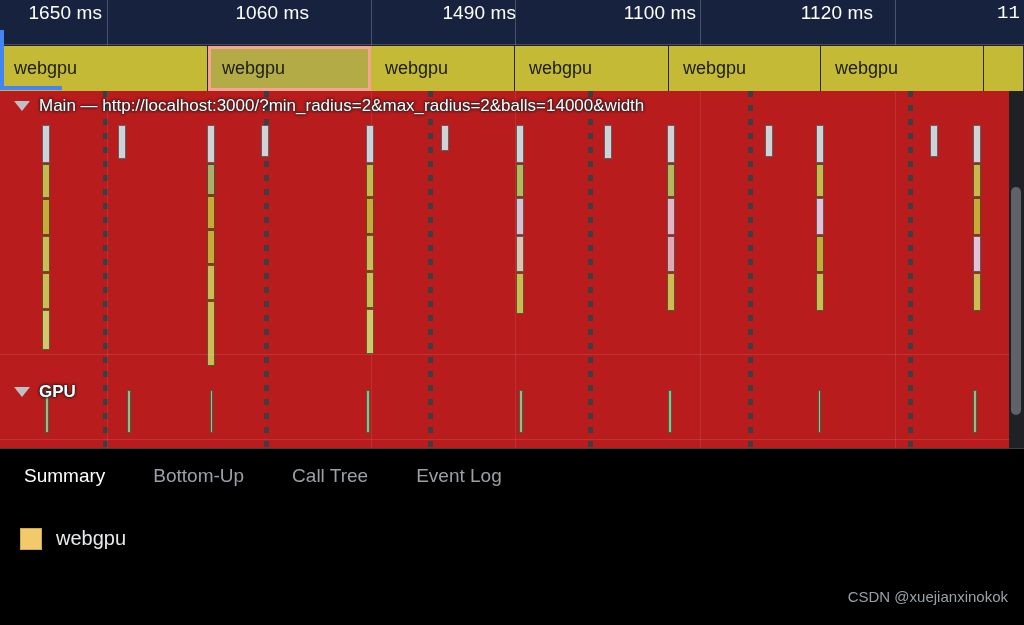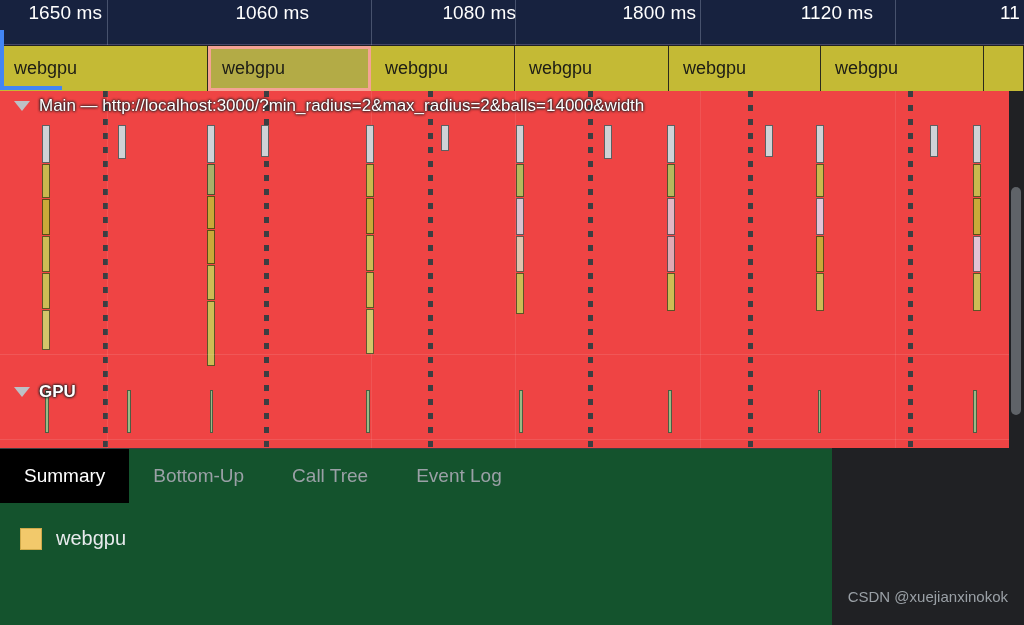--- a/index.html
+++ b/index.html
@@ -101,21 +101,21 @@
     outline: 3px solid #f4a394;
     outline-offset: -3px;
     z-index: 20;
   }
 
   
   .tracks {
     position: absolute;
     left: 0; top: 91px;
     width: 1024px; height: 357px;
-    background: #ef4444;
+    background: #b91c1c;
     overflow: hidden;
   }
 
   .track-header {
     position: absolute;
     left: 0;
     height: 26px;
     display: flex;
     align-items: center;
     z-index: 15;
@@ -188,22 +188,22 @@
     right: 3px; top: 96px;
     width: 10px; height: 228px;
     background: #5f6368;
     border-radius: 6px;
   }
 
   
   .bottom {
     position: absolute;
     left: 0; top: 448px;
-    width: 832px; height: 177px;
-    background: #14532d;
+    width: 1024px; height: 177px;
+    background: #000000;
     border-top: 1px solid #3c4043;
   }
   .tabbar {
     position: absolute;
     left: 0; top: 0;
     width: 1024px; height: 54px;
     display: flex;
     align-items: stretch;
   }
   .tab {
@@ -267,24 +267,24 @@
 </style>
 </head>
 <body>
 
 <div id="app">
 
   <div class="ruler">
     <div id="ruler-ticks">
         <div class="ruler-label" style="left: 106px;">1650 ms</div>
         <div class="ruler-label" style="left: 313px;">1060 ms</div>
-        <div class="ruler-label" style="left: 520px;">1080 ms</div>
-        <div class="ruler-label" style="left: 700px;">1800 ms</div>
+        <div class="ruler-label" style="left: 520px;">1490 ms</div>
+        <div class="ruler-label" style="left: 700px;">1100 ms</div>
         <div class="ruler-label" style="left: 877px;">1120 ms</div>
-        <div class="ruler-label" style="left: 1024px;">11</div>
+        <div class="ruler-label" style="left: 1024px; font-family: Liberation Mono, monospace;">11</div>
         <div class="ruler-tick" style="left: 107px;"></div>
         <div class="ruler-tick" style="left: 371px;"></div>
         <div class="ruler-tick" style="left: 515px;"></div>
         <div class="ruler-tick" style="left: 700px;"></div>
         <div class="ruler-tick" style="left: 895px;"></div>
       </div>
     <div class="ruler-bottomline"></div>
   </div>
 
   <div class="webgpu-track">

